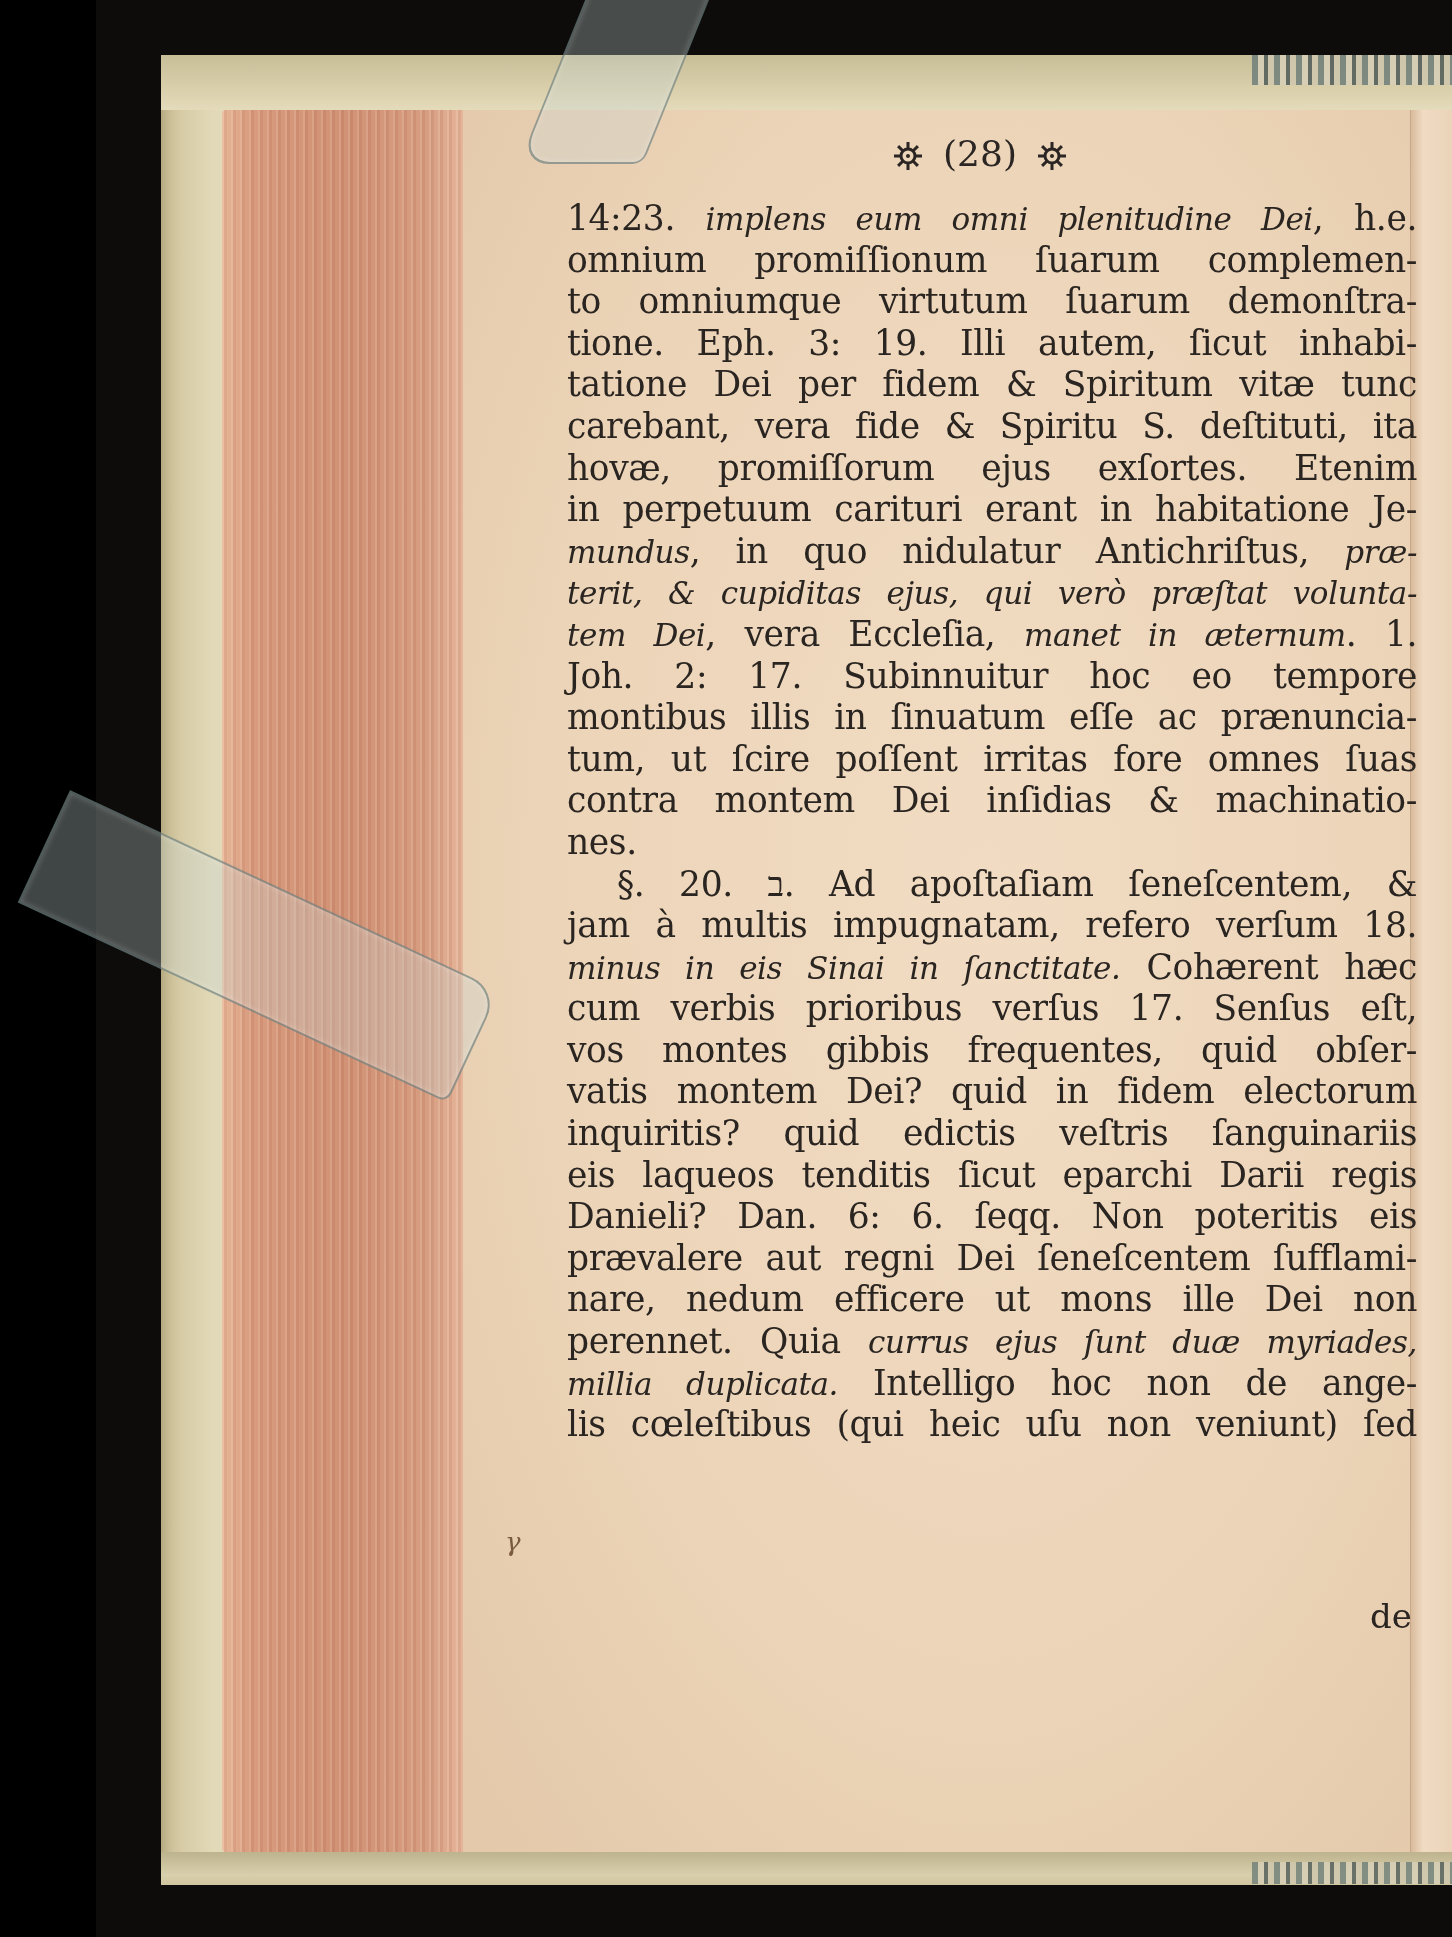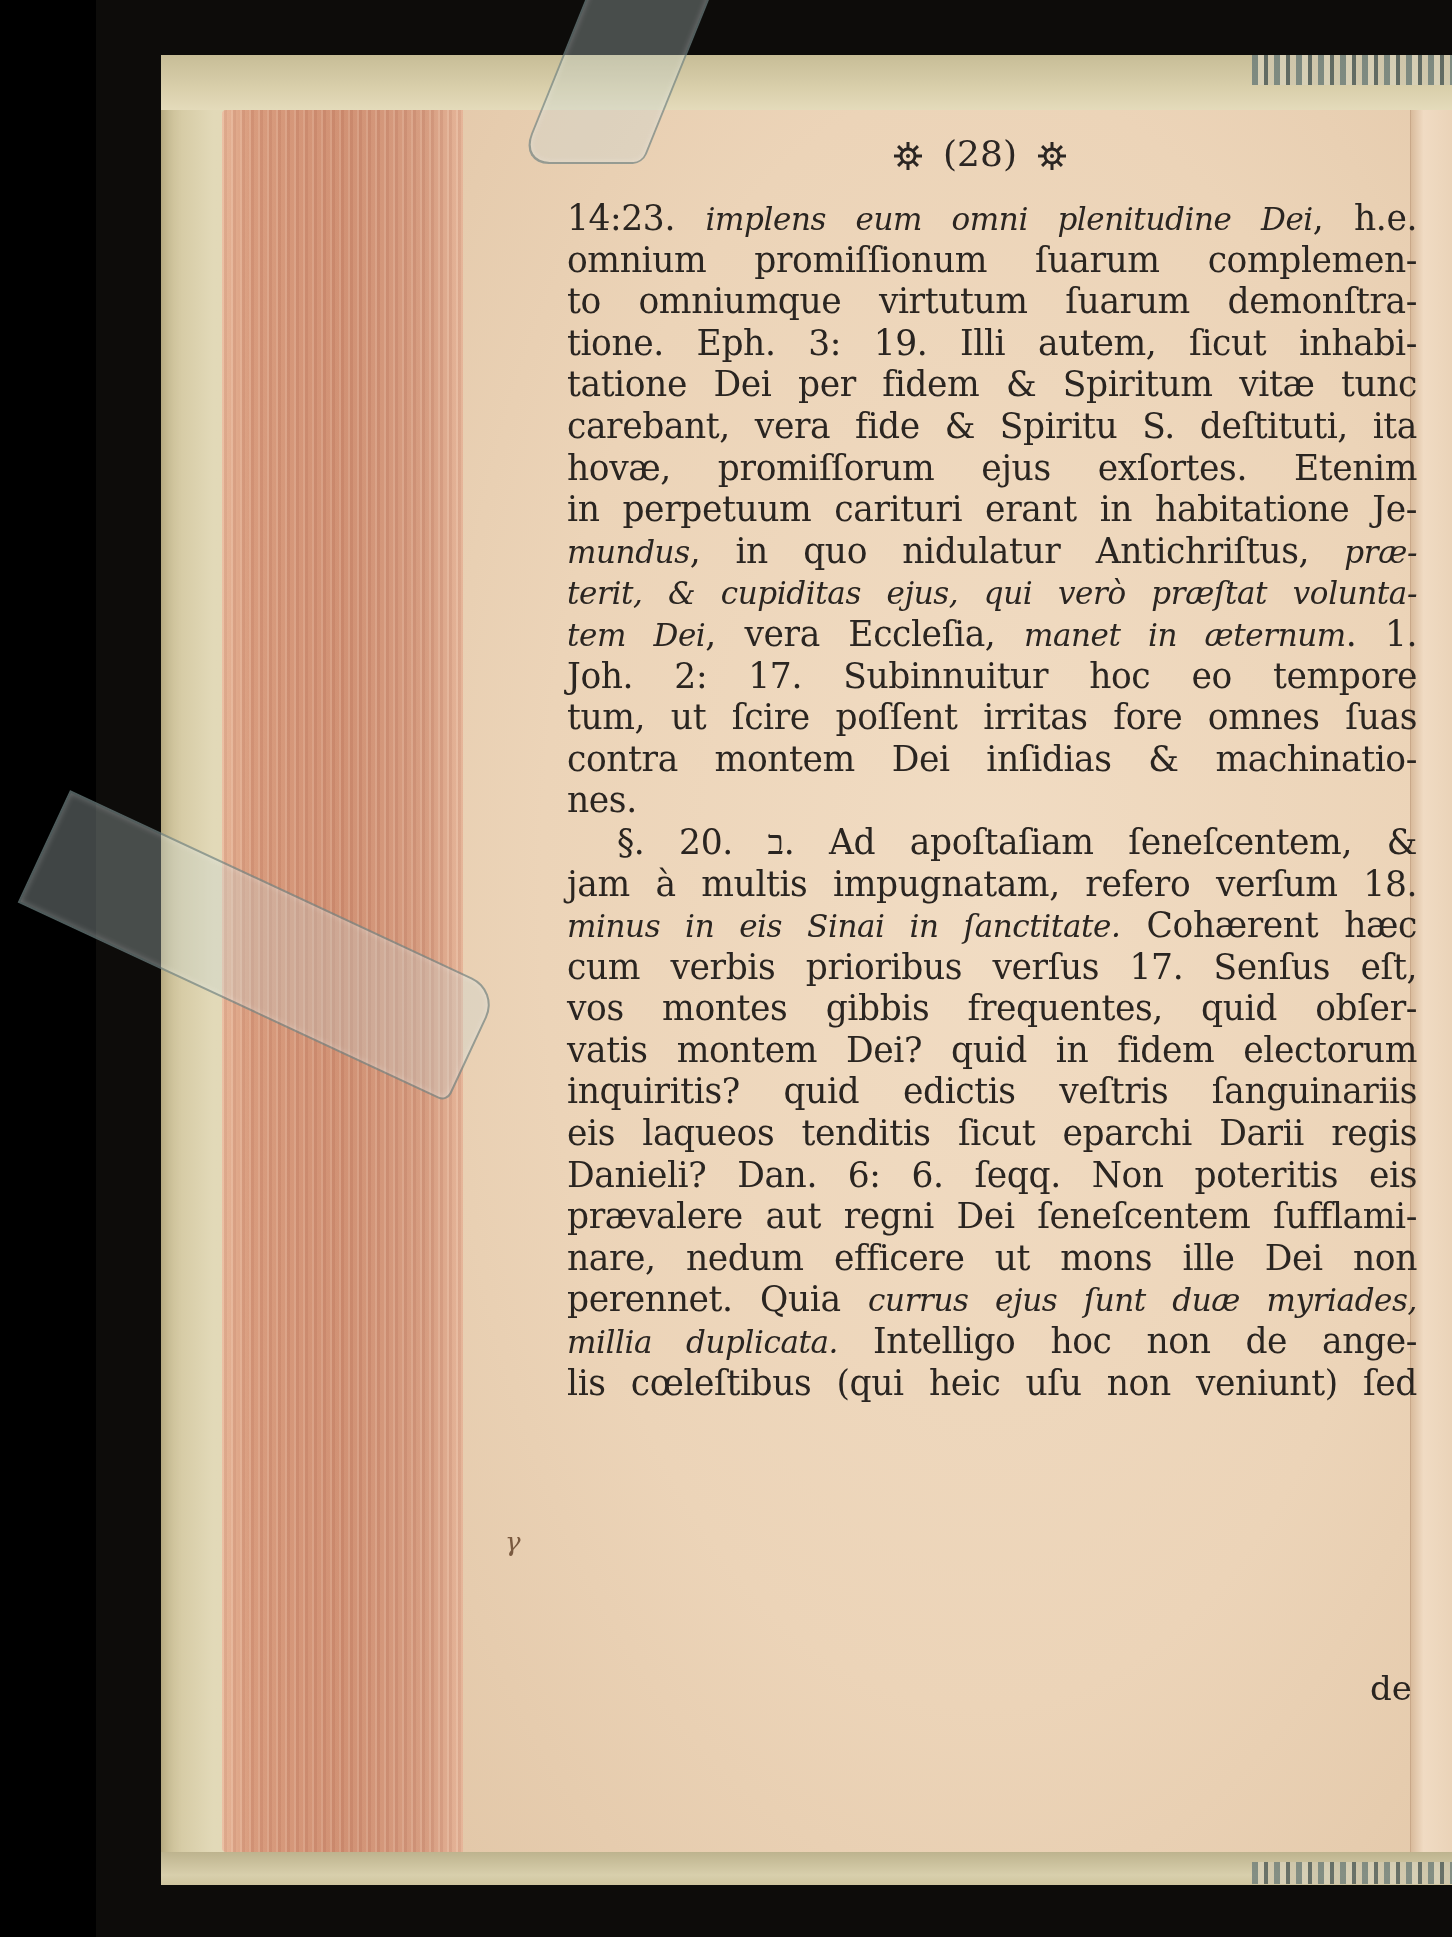--- a/index.html
+++ b/index.html
@@ -59,21 +59,21 @@
   .text-block {
     position:absolute; left:555px; top:198px; width:850px;
     color:#2a2521; font-size:34.5px; line-height:41.6px;
     letter-spacing:-0.4px; white-space:nowrap;margin-left:12px;
   }
   .line { display:block; height:41.6px; text-align:justify; text-align-last:justify; }
   .line.last { text-align-last:left; }
   .line.indent { padding-left:50px; }
   .it { font-style:italic; font-size:31px; }
   .catchword {
-    position:absolute; left:1370px; top:1668px; color:#2a2521; font-size:34px;
+    position:absolute; left:1370px; top:1596px; color:#2a2521; font-size:34px;
   }
   .margin-mark {
     position:absolute; left:505px; top:1527px; color:#7a5a40; font-size:26px; font-style:italic;
   }
   .clip {
     position:absolute; background:rgba(200,215,215,.32);
     border:2px solid rgba(90,110,110,.55);
     box-shadow: 0 0 6px rgba(255,255,255,.25) inset;
   }
   .clip-top {
@@ -141,20 +141,21 @@
     <span class="line"><span>to omniumque virtutum ſuarum demonſtra-</span></span>
     <span class="line"><span>tione. Eph. 3: 19.   Illi autem, ſicut inhabi-</span></span>
     <span class="line"><span>tatione Dei per fidem &amp; Spiritum vitæ tunc</span></span>
     <span class="line"><span>carebant, vera fide &amp; Spiritu S. deſtituti, ita</span></span>
     <span class="line"><span>hovæ, promiſſorum ejus exſortes.  Etenim</span></span>
     <span class="line"><span>in perpetuum carituri erant in habitatione Je-</span></span>
     <span class="line"><span class="it">mundus</span><span>, in quo nidulatur Antichriſtus, </span><span class="it">præ-</span></span>
     <span class="line"><span class="it">terit, &amp; cupiditas ejus, qui verò præſtat volunta-</span></span>
     <span class="line"><span class="it">tem Dei</span><span>, vera Eccleſia, </span><span class="it">manet in æternum</span><span>. 1.</span></span>
     <span class="line"><span>Joh. 2: 17.   Subinnuitur hoc eo tempore</span></span>
+    <span class="line"><span>montibus illis in ſinuatum eſſe ac prænuncia-</span></span>
     <span class="line"><span>tum, ut ſcire poſſent irritas fore omnes ſuas</span></span>
     <span class="line"><span>contra montem Dei inſidias &amp; machinatio-</span></span>
     <span class="line last"><span>nes.</span></span>
     <span class="line indent"><span>§. 20. ב.  Ad apoſtaſiam ſeneſcentem, &amp;</span></span>
     <span class="line"><span>jam à multis impugnatam, refero verſum 18.</span></span>
     <span class="line"><span class="it">minus in eis Sinai in ſanctitate.</span><span>   Cohærent hæc</span></span>
     <span class="line"><span>cum verbis prioribus verſus 17.   Senſus eſt,</span></span>
     <span class="line"><span>vos montes gibbis frequentes, quid obſer-</span></span>
     <span class="line"><span>vatis montem Dei? quid in fidem electorum</span></span>
     <span class="line"><span>inquiritis? quid edictis veſtris ſanguinariis</span></span>

